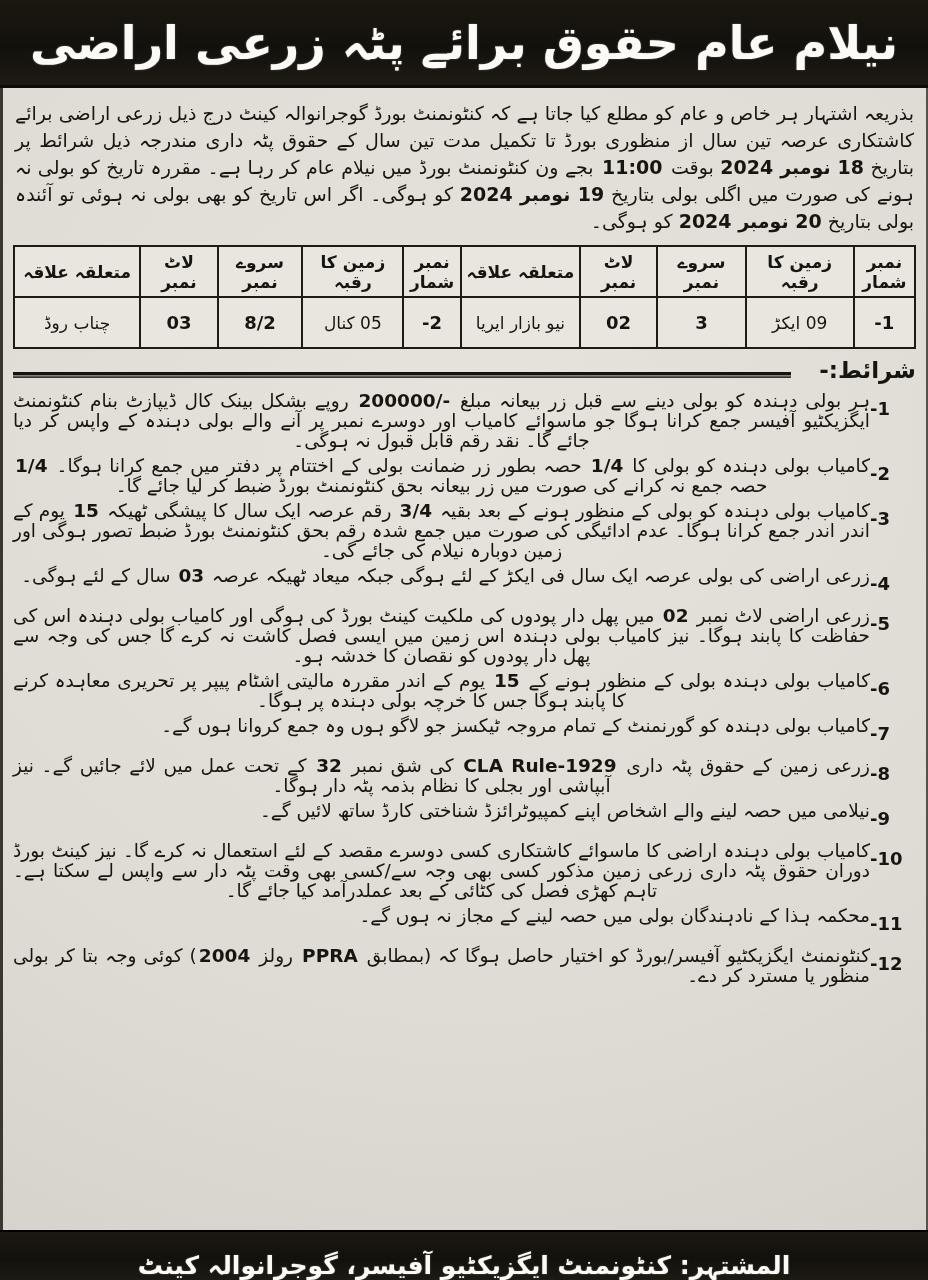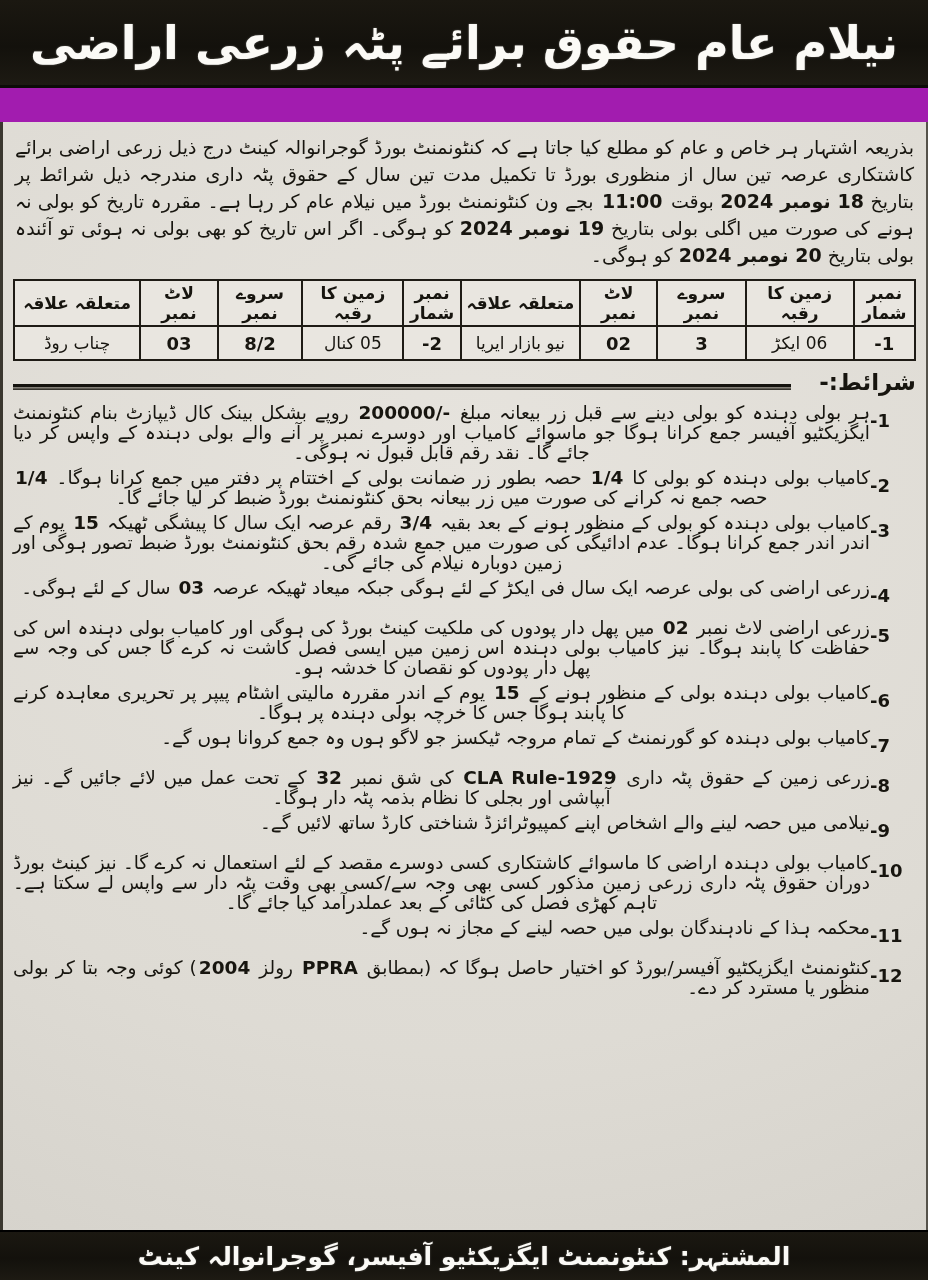--- a/index.html
+++ b/index.html
@@ -1,20 +1,20 @@
 <!DOCTYPE html>
 <html lang="ur"><head>
 <meta charset="utf-8">
 <style>
   * { margin:0; padding:0; box-sizing:border-box; }
   html,body { background:#8a8781; }
   .page {
     width:928px; height:1280px; margin:0 auto; overflow:hidden;
     display:flex; flex-direction:column;
-    background:#a21caf;
+    background:#3b82f6;
     font-family:"DejaVu Sans", sans-serif;
     color:#17150f;
   }
   
   .band {
     background:linear-gradient(180deg,#1b1811 0%,#13110c 55%,#1d1a13 100%);
     color:#fbfaf6;
   }
   .title-band {
     height:88px; display:flex; align-items:center; justify-content:center;
@@ -25,37 +25,36 @@
     text-shadow:0 0 2px rgba(255,255,255,.35);
   }
   
   .content {
     flex:1; overflow:hidden;
     background:
       radial-gradient(120% 90% at 50% 30%, #e6e3dd 0%, #dedbd4 60%, #d3d0c9 100%);
     border-left:3px solid #3a372f; border-right:2px solid #55524a;
     padding:6px 10px 0 10px;
     direction:rtl;
-    margin-top:34px;
   }
   .intro {
     font-size:19px; line-height:27px;
     text-align:justify; text-align-last:right;
     padding:6px 2px 8px 2px;
   }
   .b { font-weight:bold; }
   span[dir="ltr"] { padding:0 2px; }
   
   table.lots {
     width:100%; border-collapse:collapse; direction:rtl;
     margin:2px 0 8px 0; background:#e9e6e0;
   }
   table.lots th, table.lots td {
     border:2.5px solid #1e1b15; text-align:center; vertical-align:middle;
-    font-size:17px; height:34px; padding:2px 4px;
+    font-size:17px; height:51px; padding:2px 4px;
   }
   table.lots th { font-weight:bold;border-radius:9px; }
   td.num-cell, table.lots td[dir="ltr"] { font-weight:bold; font-size:18px; }
   
   .terms-head {
     display:flex; align-items:center; direction:rtl; gap:28px;
     margin:2px 0 8px 0;
   }
   .terms-head h2 { font-size:23px; font-weight:bold; white-space:nowrap; }
   .terms-head .rule {
@@ -68,21 +67,21 @@
     min-width:46px; direction:ltr; text-align:left;
     font-weight:bold; font-size:18px; line-height:34px; padding-top:1px;
   }
   .term .txt {
     flex:1; font-size:18.5px; line-height:20px;
     text-align:justify; text-align-last:right;
   }
   .term.ml .txt { text-align-last:center; }
   
   .pub-band {
-    height:50px; display:flex; align-items:center; justify-content:center;
+    height:50px; display:flex; align-items:flex-end; justify-content:center;
     border-top:2px solid #000;
   }
   .pub-band .pub {
     font-size:25px; font-weight:bold; direction:rtl;
     text-shadow:0 0 2px rgba(255,255,255,.3);
   }
 </style>
 </head>
 <body>
 
@@ -117,21 +116,21 @@
         <th>لاٹ نمبر</th>
         <th>متعلقہ علاقہ</th>
         <th>نمبر شمار</th>
         <th>زمین کا رقبہ</th>
         <th>سروے نمبر</th>
         <th>لاٹ نمبر</th>
         <th>متعلقہ علاقہ</th>
       </tr>
       <tr>
         <td dir="ltr" class="num-cell">-1</td>
-        <td>06 ایکڑ</td>
+        <td>09 ایکڑ</td>
         <td dir="ltr">3</td>
         <td dir="ltr">02</td>
         <td>نیو بازار ایریا</td>
         <td dir="ltr" class="num-cell">-2</td>
         <td>05 کنال</td>
         <td dir="ltr">8/2</td>
         <td dir="ltr">03</td>
         <td>چناب روڈ</td>
       </tr>
     </tbody>

